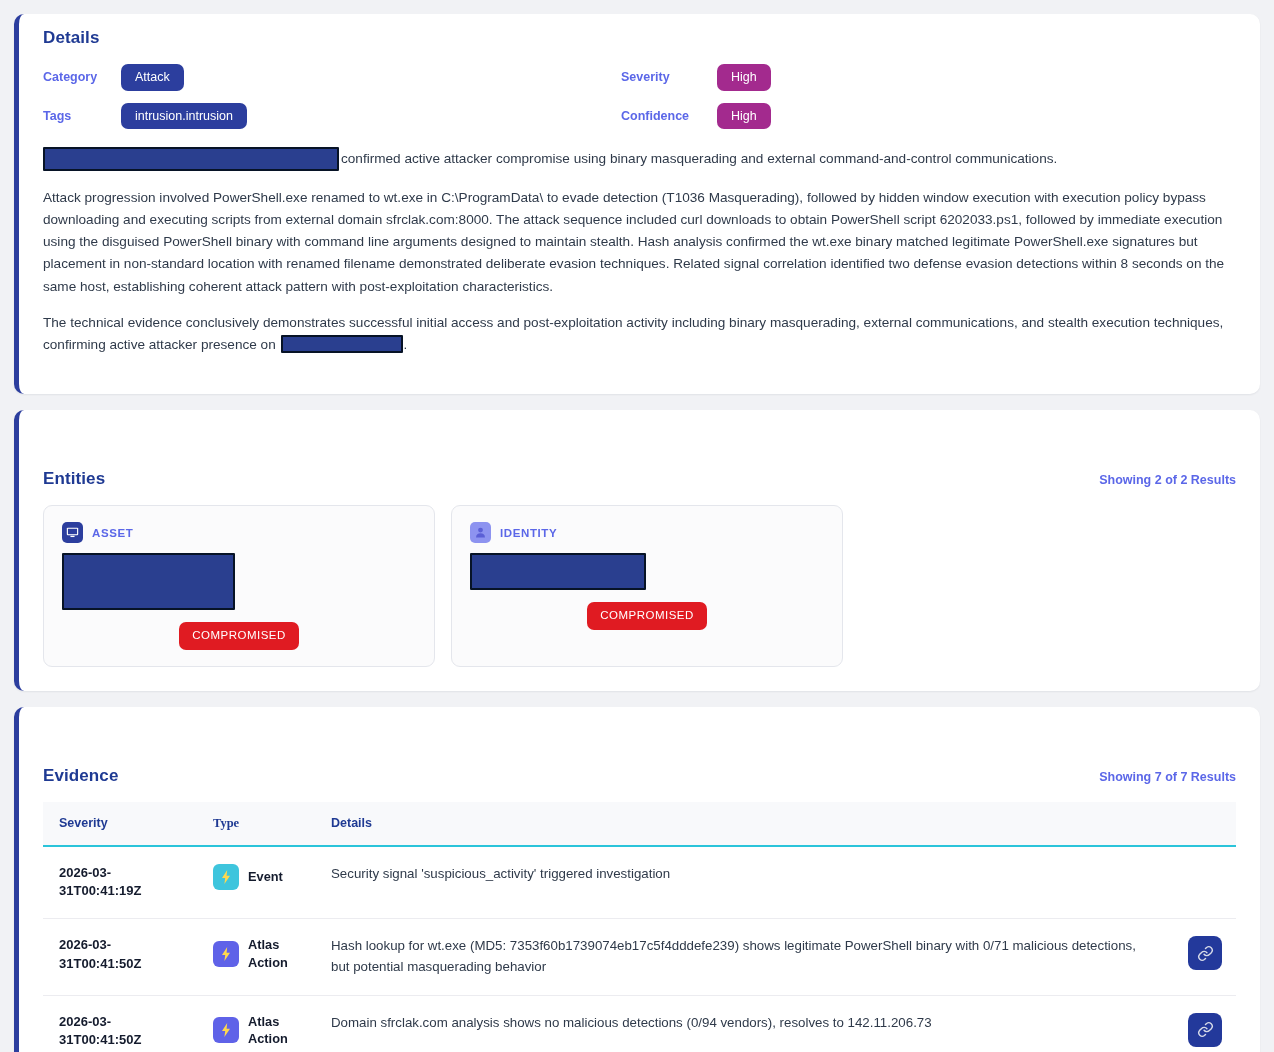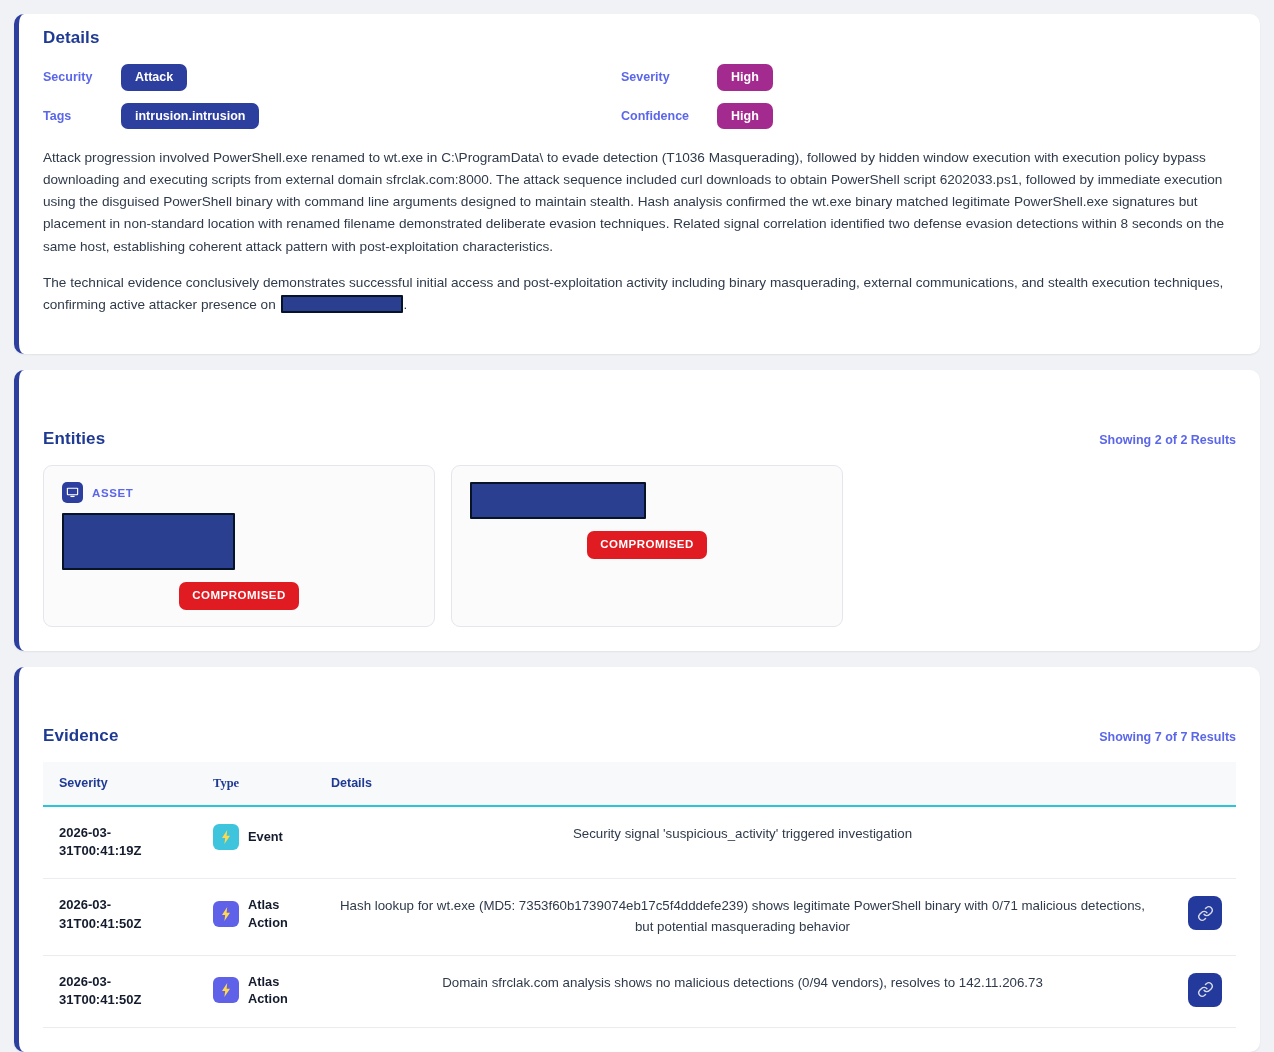--- a/index.html
+++ b/index.html
@@ -57,21 +57,21 @@
     color: #5b67e8;
     font-size: 12.5px;
     font-weight: bold;
   }
   .badge {
     display: inline-block;
     padding: 7px 14px;
     border-radius: 7px;
     color: #ffffff;
     font-size: 12.5px;
-    font-weight: bold;
+    font-weight: normal;
     line-height: 1;
   }
   .badge-blue { background: #2c3e9e; }
   .badge-magenta { background: #a32a8e; }
 
   
   .redact {
     display: inline-block;
     background: #2a3f8f;
     border: 2px solid #071326;
@@ -120,21 +120,21 @@
   }
   .ent-icon.asset { background: #2c3e9e; }
   .ent-icon.identity { background: #8d93f0; }
   .redact-entity-asset { display:block; width: 173px; height: 57px; margin-bottom: 12px; }
   .redact-entity-identity { display:block; width: 176px; height: 37px; margin-bottom: 12px; }
   .badge-red {
     display: inline-block;
     background: #e01b22;
     color: #fff;
     font-size: 11.5px;
-    font-weight: bold;
+    font-weight: normal;
     letter-spacing: .5px;
     padding: 8px 13px;
     border-radius: 7px;
     line-height: 1;
   }
 
   
   table.evidence {
     width: 100%;
     border-collapse: collapse;
@@ -180,60 +180,62 @@
   .type-label {
     color: #141b2d;
     font-size: 12.8px;
     font-weight: bold;
     line-height: 1.4;
   }
   td.details {
     color: #2f3a4a;
     font-size: 13.3px;
     line-height: 1.55;
-    text-align: center;
   }
   td.act { text-align: right; padding-right: 14px !important; }
   .link-btn {
     display: inline-flex;
     align-items: center;
     justify-content: center;
     width: 34px; height: 34px;
     background: #23399b;
     border: none;
     border-radius: 8px;
     cursor: pointer;
   }
 </style>
 </head>
 <body>
 
 <section class="card">
   <h2 class="card-title">Details</h2>
 
   <div class="meta-grid">
-    <span class="meta-label">Security</span>
+    <span class="meta-label">Category</span>
     <span>
       <span class="badge badge-blue">Attack</span>
     </span>
     <span class="meta-label">Severity</span>
     <span>
       <span class="badge badge-magenta">High</span>
     </span>
 
     <span class="meta-label">Tags</span>
     <span>
       <span class="badge badge-blue">intrusion.intrusion</span>
     </span>
     <span class="meta-label">Confidence</span>
     <span>
       <span class="badge badge-magenta">High</span>
     </span>
   </div>
 
+  <p class="body-text lead-line">
+    <span class="redact redact-lead"></span><span>confirmed active attacker compromise using binary masquerading and external command-and-control communications.</span>
+  </p>
 
   <p class="body-text">Attack progression involved PowerShell.exe renamed to wt.exe in C:\ProgramData\ to evade detection (T1036 Masquerading), followed by hidden window execution with execution policy bypass downloading and executing scripts from external domain sfrclak.com:8000. The attack sequence included curl downloads to obtain PowerShell script 6202033.ps1, followed by immediate execution using the disguised PowerShell binary with command line arguments designed to maintain stealth. Hash analysis confirmed the wt.exe binary matched legitimate PowerShell.exe signatures but placement in non-standard location with renamed filename demonstrated deliberate evasion techniques. Related signal correlation identified two defense evasion detections within 8 seconds on the same host, establishing coherent attack pattern with post-exploitation characteristics.</p>
 
   <p class="body-text">
     <span>The technical evidence conclusively demonstrates successful initial access and post-exploitation activity including binary masquerading, external communications, and stealth execution techniques, confirming active attacker presence on</span>
     <span class="redact redact-inline"></span><span>.</span>
   </p>
 </section>
 
 <section class="card">
@@ -253,20 +255,29 @@
             <rect x="5.5" y="12" width="5" height="1.6" fill="#ffffff"></rect>
           </svg>
         </span>
         <span class="entity-kind">ASSET</span>
       </div>
       <span class="redact redact-entity-asset"></span>
       <span class="badge-red">COMPROMISED</span>
     </div>
 
     <div class="entity-card">
+      <div class="entity-head">
+        <span class="ent-icon identity">
+          <svg width="13" height="13" viewBox="0 0 16 16" aria-hidden="true">
+            <circle cx="8" cy="5" r="3" fill="#5b5fd6"></circle>
+            <path d="M2.5 14c0-3.2 2.5-5 5.5-5s5.5 1.8 5.5 5z" fill="#5b5fd6"></path>
+          </svg>
+        </span>
+        <span class="entity-kind">IDENTITY</span>
+      </div>
       <span class="redact redact-entity-identity"></span>
       <span class="badge-red">COMPROMISED</span>
     </div>
 
   </div>
 </section>
 
 <section class="card">
   <div class="card-head">
     <h2 class="card-title">Evidence</h2>

